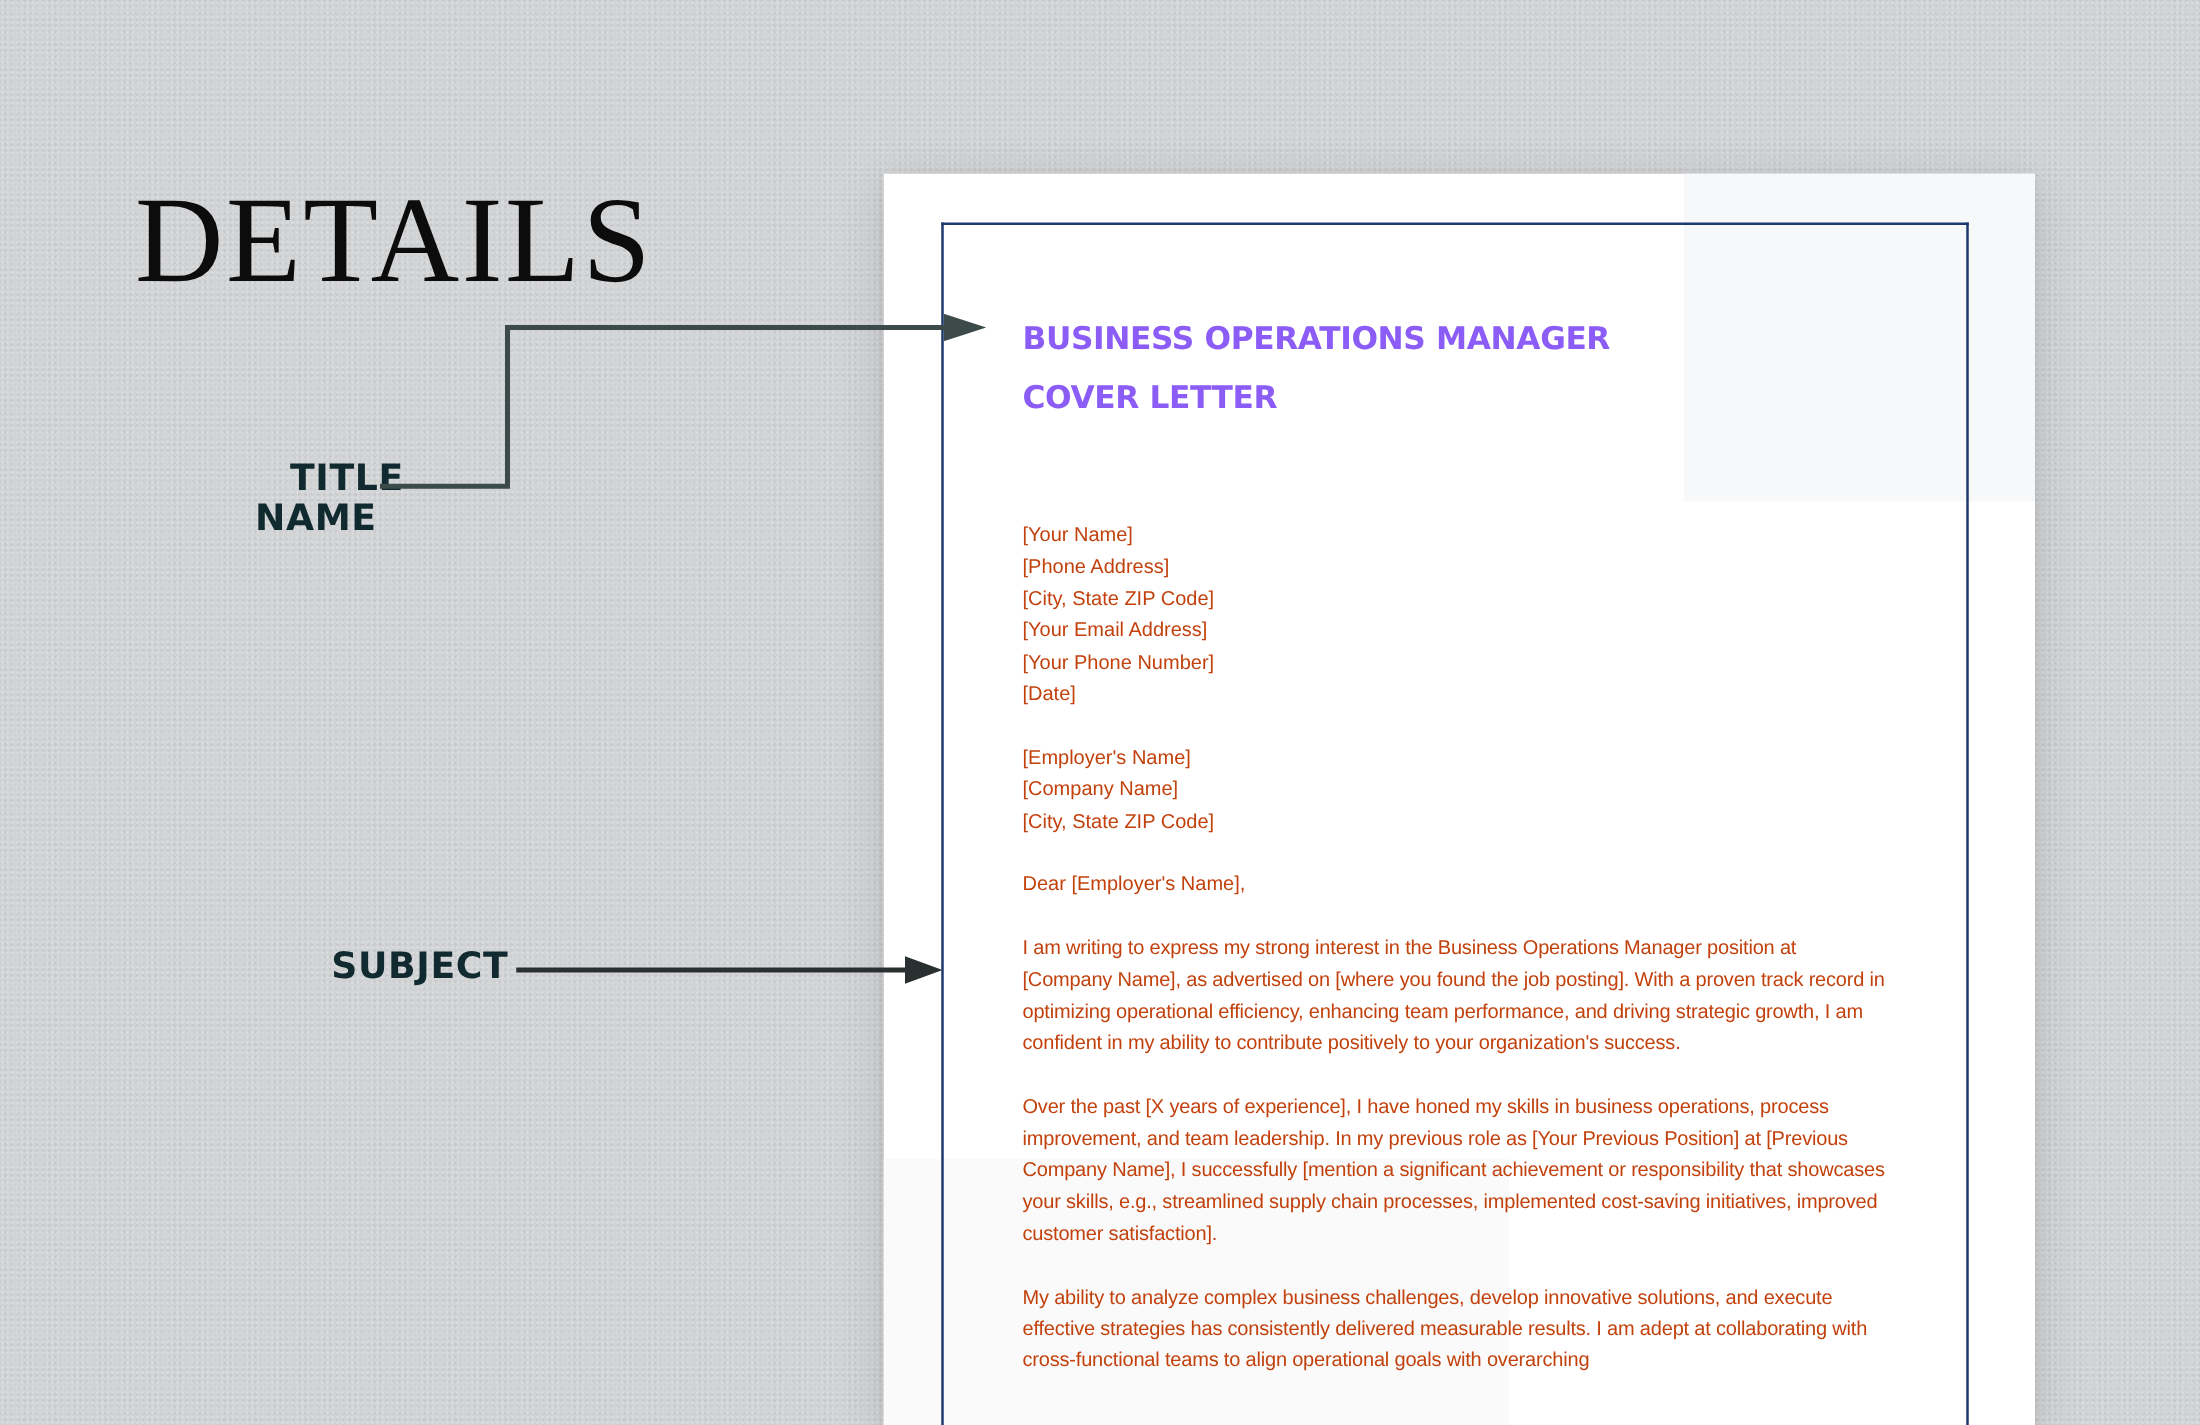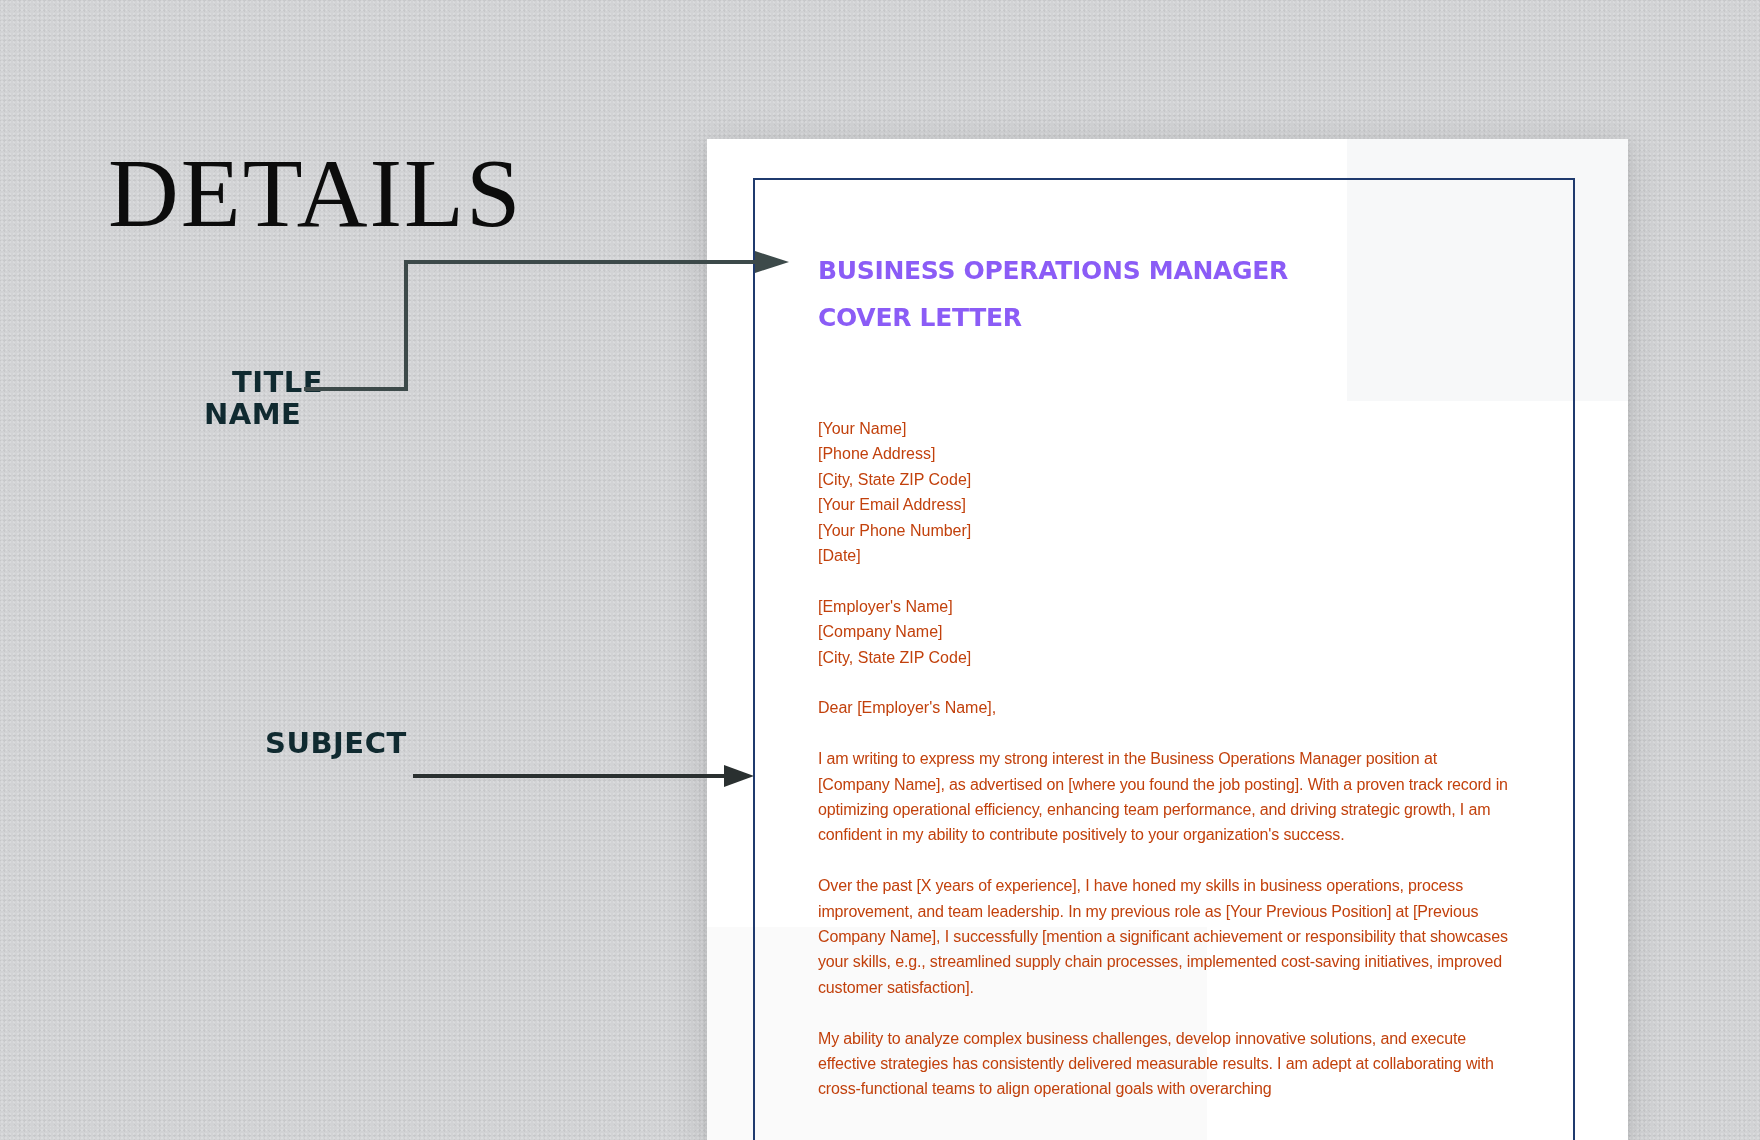--- a/index.html
+++ b/index.html
@@ -35,21 +35,21 @@
       position: absolute;
       font-family: "DejaVu Sans", sans-serif;
       font-weight: 700;
       font-size: 29px;
       color: #102a30;
       line-height: 1;
       letter-spacing: 0.5px;
     }
     .label-title { left: 204px; top: 368px; margin-left: 28px; }
     .label-name { left: 204px; top: 400px; }
-    .label-subject { left: 265px; top: 729px; }
+    .label-subject { left: 265px; top: 758px; }
 
     .connector {
       position: absolute;
       left: 0;
       top: 0;
       width: 1760px;
       height: 1140px;
       pointer-events: none;
     }
 

